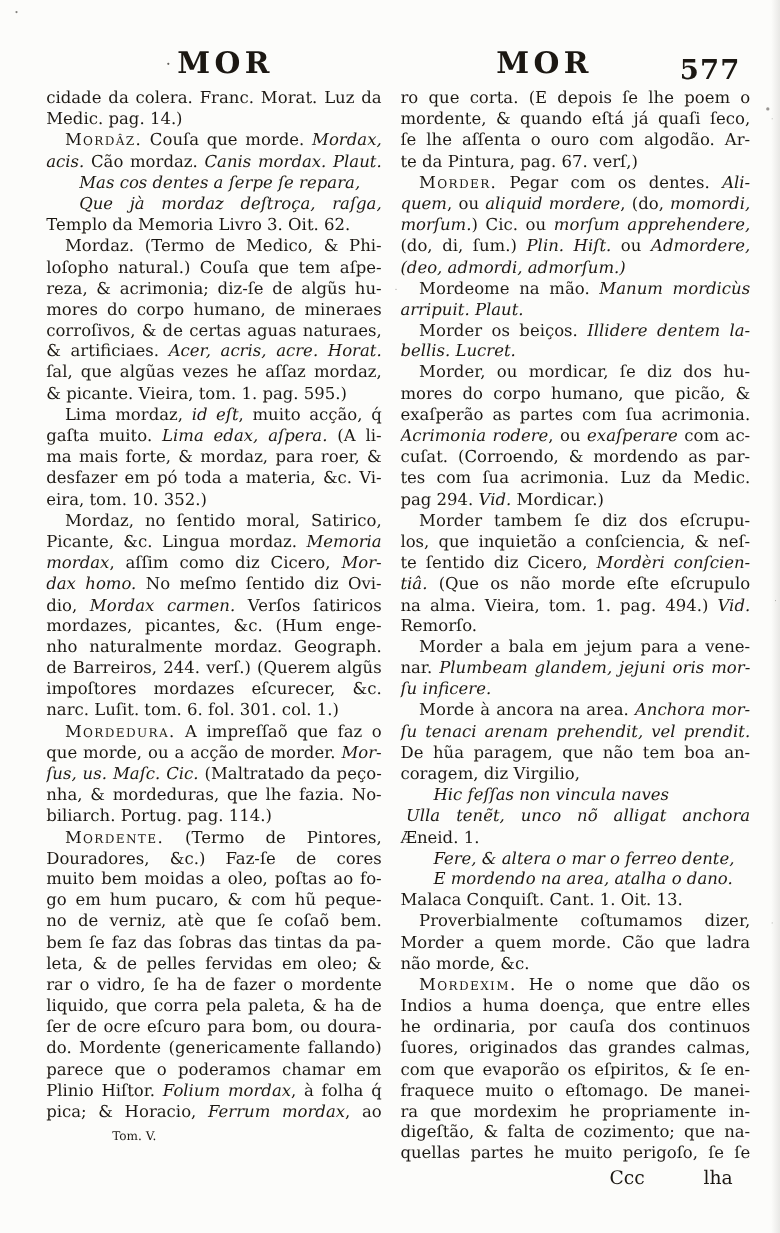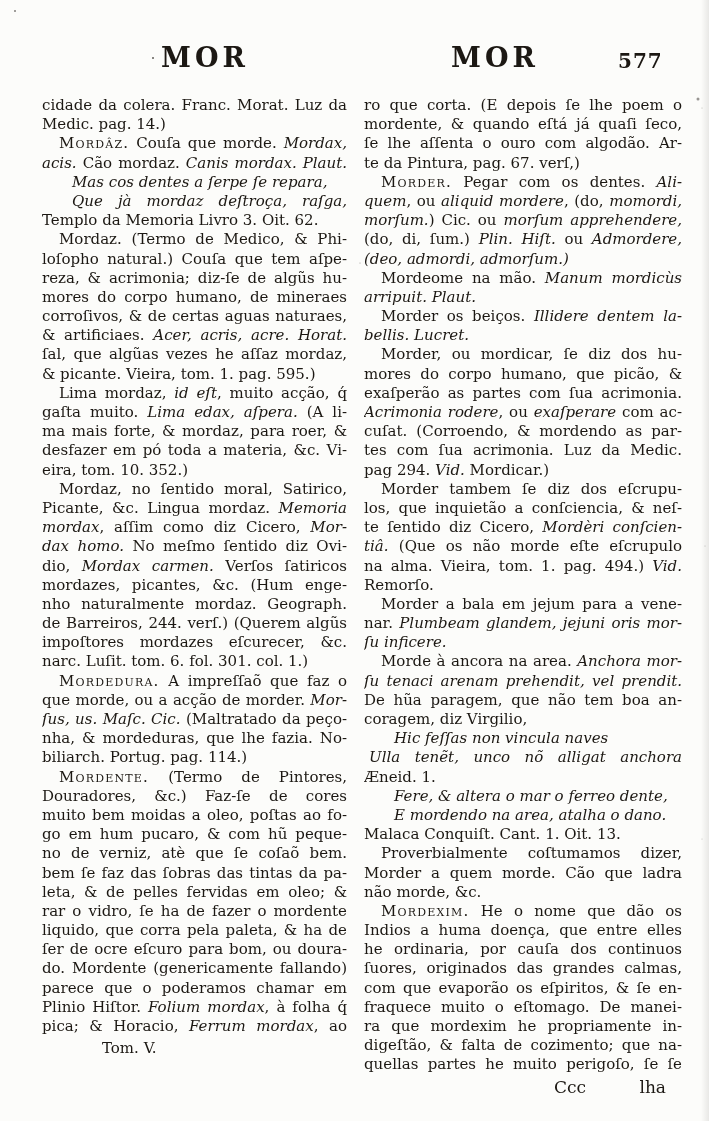--- a/index.html
+++ b/index.html
@@ -15,31 +15,31 @@
     background:linear-gradient(to left, rgba(60,55,50,.10), rgba(60,55,50,0));
     pointer-events:none;
   }
   .htitle{
     position:absolute;top:42px;font-size:27px;font-weight:bold;
     letter-spacing:4px;white-space:nowrap;
   }
   #h-left{left:150px;width:110px;text-align:center;}
   #h-right{left:440px;width:110px;text-align:center;}
   #h-page{
-    position:absolute;top:49px;left:618px;width:48px;text-align:left;
-    font-size:20px;font-weight:bold;letter-spacing:1px;
+    position:absolute;top:49px;left:618px;width:48px;text-align:right;
+    font-size:25px;font-weight:bold;letter-spacing:1px;
   }
-  .col{position:absolute;top:96px;font-size:15px;line-height:19.2px;}
+  .col{position:absolute;top:80px;font-size:15px;line-height:19.2px;}
   #col-left{left:42px;width:305px;}
   #col-right{left:364px;width:318px;}
   .line{height:19.2px;overflow:hidden;text-align:justify;text-align-last:justify;}
   .line.end{text-align-last:left;}
   .it{font-style:italic;}
   .sc{font-variant:small-caps;letter-spacing:1.2px;}
-  .footer-left{margin-top:3px;padding-left:60px;font-size:15px;}
+  .footer-left{margin-top:3px;padding-left:60px;font-size:11px;}
   .footer-right{position:relative;margin-top:3px;height:19px;font-size:17px;}
   #sig{position:absolute;left:190px;}
   #catch{position:absolute;right:16px;}
   .specks{
     position:absolute;left:0;top:0;width:2px;height:2px;border-radius:50%;
     background:transparent;pointer-events:none;
     box-shadow:
       14px 10px 0 0 rgba(30,25,20,.55),
       152px 57px 0 0 rgba(30,25,20,.7),
       608px 122px 0 -0.5px rgba(30,25,20,.4),

